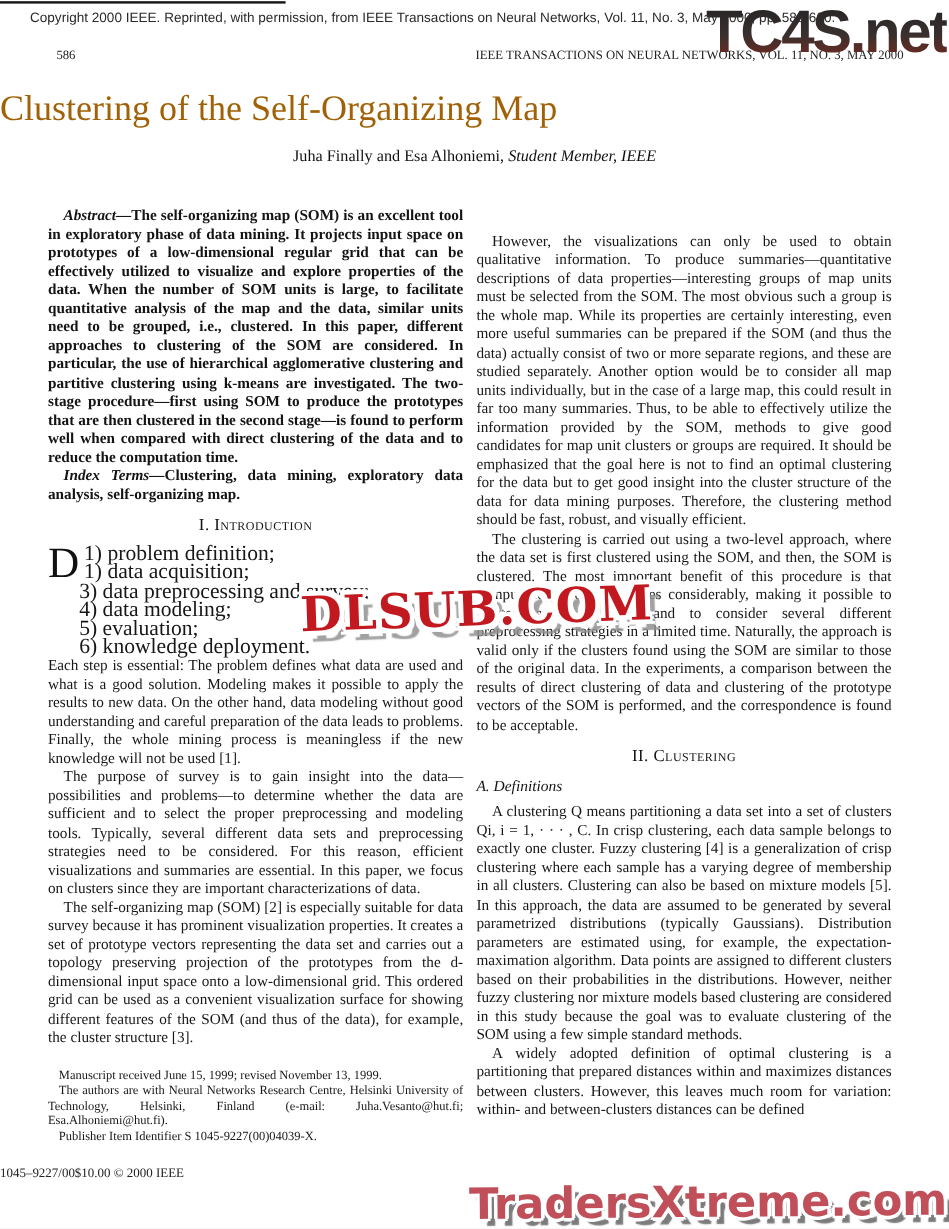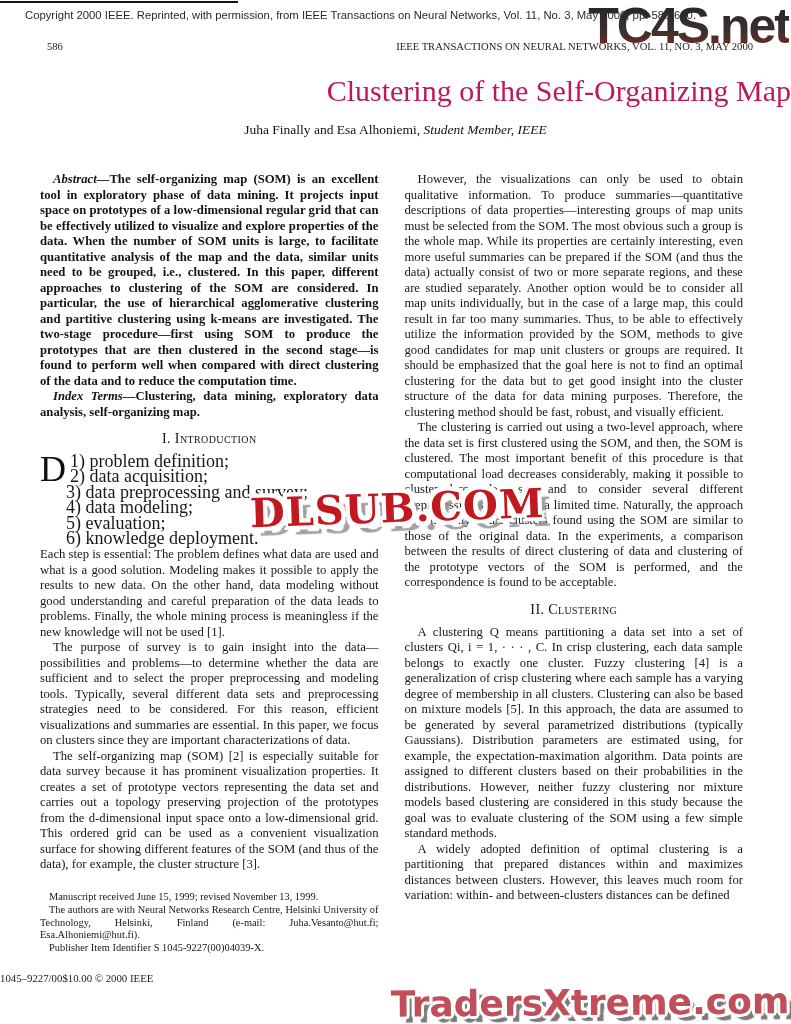--- a/index.html
+++ b/index.html
@@ -26,30 +26,30 @@
     -webkit-background-clip:text;background-clip:text;color:transparent;
     z-index:5;
   }
   .running-head{
     position:absolute;top:41px;left:47px;right:38px;
     display:flex;justify-content:space-between;align-items:baseline;
     font-size:10.6px;color:#222;
   }
   .paper-title{
     position:absolute;top:74px;left:0;right:0;margin:0;
-    text-align:right;font-size:30px;font-weight:normal;color:#be185d;
+    text-align:left;font-size:30px;font-weight:normal;color:#a16207;
   }
   .byline{
     position:absolute;top:122px;left:0;right:0;
     text-align:center;font-size:13.5px;color:#111;
   }
   .byline .membership{font-style:italic;}
   .columns{
     position:absolute;top:172px;left:40px;right:48px;
-    display:flex;gap:26px;
+    display:flex;gap:11px;align-items:center;
   }
   .col{flex:1;min-width:0;}
   .col p{margin:0;text-align:justify;font-size:12.7px;line-height:15.5px;text-indent:13px;}
   .col p.noindent{text-indent:0;}
   .abstract,.index-terms{
     font-size:12.2px;line-height:14.9px;font-weight:bold;
     text-align:justify;text-indent:12px;margin:0;color:#141414;
   }
   .index-terms{margin-top:9px;}
   .lbl{font-style:italic;}
@@ -124,21 +124,21 @@
       <p class="abstract"><span class="lbl">Abstract—</span><span>The self-organizing map (SOM) is an excellent tool in exploratory phase of data mining. It projects input space on prototypes of a low-dimensional regular grid that can be effectively utilized to visualize and explore properties of the data. When the number of SOM units is large, to facilitate quantitative analysis of the map and the data, similar units need to be grouped, i.e., clustered. In this paper, different approaches to clustering of the SOM are considered. In particular, the use of hierarchical agglomerative clustering and partitive clustering using k-means are investigated. The two-stage procedure—first using SOM to produce the prototypes that are then clustered in the second stage—is found to perform well when compared with direct clustering of the data and to reduce the computation time.</span></p>
 
       <p class="index-terms"><span class="lbl">Index Terms—</span><span>Clustering, data mining, exploratory data analysis, self-organizing map.</span></p>
 
       <h2 class="section-heading">I. Introduction</h2>
 
       <p class="noindent"><span class="dropcap">D</span></p>
 
       <div class="steps">
         <div class="step">1) problem definition;</div>
-        <div class="step">2) data acquisition;</div>
+        <div class="step">1) data acquisition;</div>
         <div class="step">3) data preprocessing and survey;</div>
         <div class="step">4) data modeling;</div>
         <div class="step">5) evaluation;</div>
         <div class="step">6) knowledge deployment.</div>
       </div>
 
       <p class="noindent">Each step is essential: The problem defines what data are used and what is a good solution. Modeling makes it possible to apply the results to new data. On the other hand, data modeling without good understanding and careful preparation of the data leads to problems. Finally, the whole mining process is meaningless if the new knowledge will not be used [1].</p>
       <p>The purpose of survey is to gain insight into the data—possibilities and problems—to determine whether the data are sufficient and to select the proper preprocessing and modeling tools. Typically, several different data sets and preprocessing strategies need to be considered. For this reason, efficient visualizations and summaries are essential. In this paper, we focus on clusters since they are important characterizations of data.</p>
       <p>The self-organizing map (SOM) [2] is especially suitable for data survey because it has prominent visualization properties. It creates a set of prototype vectors representing the data set and carries out a topology preserving projection of the prototypes from the d-dimensional input space onto a low-dimensional grid. This ordered grid can be used as a convenient visualization surface for showing different features of the SOM (and thus of the data), for example, the cluster structure [3].</p>
 
@@ -150,20 +150,21 @@
 
     </div>
 
     <div class="col">
 
       <p>However, the visualizations can only be used to obtain qualitative information. To produce summaries—quantitative descriptions of data properties—interesting groups of map units must be selected from the SOM. The most obvious such a group is the whole map. While its properties are certainly interesting, even more useful summaries can be prepared if the SOM (and thus the data) actually consist of two or more separate regions, and these are studied separately. Another option would be to consider all map units individually, but in the case of a large map, this could result in far too many summaries. Thus, to be able to effectively utilize the information provided by the SOM, methods to give good candidates for map unit clusters or groups are required. It should be emphasized that the goal here is not to find an optimal clustering for the data but to get good insight into the cluster structure of the data for data mining purposes. Therefore, the clustering method should be fast, robust, and visually efficient.</p>
       <p>The clustering is carried out using a two-level approach, where the data set is first clustered using the SOM, and then, the SOM is clustered. The most important benefit of this procedure is that computational load decreases considerably, making it possible to cluster large data sets and to consider several different preprocessing strategies in a limited time. Naturally, the approach is valid only if the clusters found using the SOM are similar to those of the original data. In the experiments, a comparison between the results of direct clustering of data and clustering of the prototype vectors of the SOM is performed, and the correspondence is found to be acceptable.</p>
 
       <h2 class="section-heading">II. Clustering</h2>
 
+      <h3 class="subsection-heading">A. Definitions</h3>
 
       <p>A clustering Q means partitioning a data set into a set of clusters Qi, i = 1, · · · , C. In crisp clustering, each data sample belongs to exactly one cluster. Fuzzy clustering [4] is a generalization of crisp clustering where each sample has a varying degree of membership in all clusters. Clustering can also be based on mixture models [5]. In this approach, the data are assumed to be generated by several parametrized distributions (typically Gaussians). Distribution parameters are estimated using, for example, the expectation-maximation algorithm. Data points are assigned to different clusters based on their probabilities in the distributions. However, neither fuzzy clustering nor mixture models based clustering are considered in this study because the goal was to evaluate clustering of the SOM using a few simple standard methods.</p>
       <p>A widely adopted definition of optimal clustering is a partitioning that prepared distances within and maximizes distances between clusters. However, this leaves much room for variation: within- and between-clusters distances can be defined</p>
 
     </div>
 
   </div>
 
   <div class="page-footer">1045–9227/00$10.00 © 2000 IEEE</div>
 

